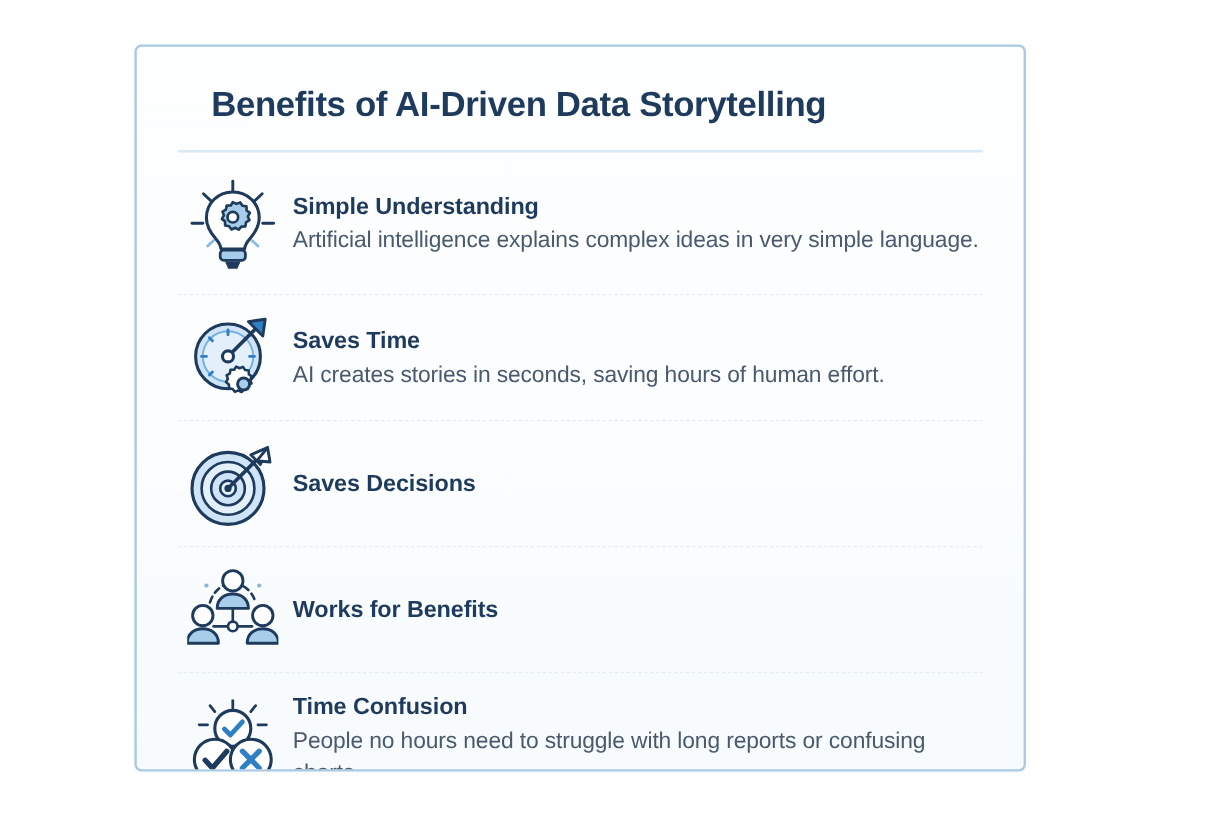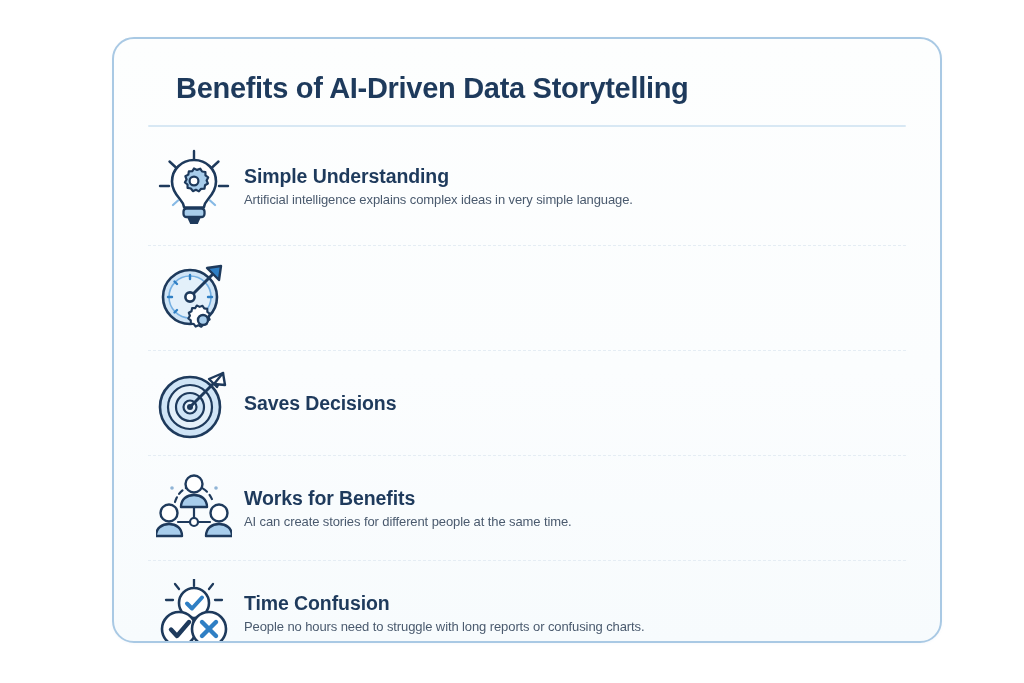--- a/index.html
+++ b/index.html
@@ -15,25 +15,25 @@
   }
   .stage {
     position: relative;
     width: 1024px;
     height: 683px;
   }
   .card {
     position: absolute;
     left: 112px;
     top: 37px;
-    width: 830px;
+    width: 743px;
     height: 606px;
     box-sizing: border-box;
     border: 2px solid #a9c9e4;
-    border-radius: 22px;
+    border-radius: 6px;
     background: linear-gradient(180deg, #fdfefe 0%, #fbfdfe 55%, #f7fbfd 100%);
     box-shadow: 0 1px 3px rgba(120, 160, 200, 0.06);
     overflow: hidden;
   }
   .card-inner {
     position: absolute;
     left: 0;
     top: 0;
     right: 0;
     bottom: 0;
@@ -87,21 +87,21 @@
   .row-heading {
     margin: 0;
     font-size: 19.5px;
     font-weight: bold;
     color: #1e3a5c;
     line-height: 1.28;
     letter-spacing: -0.1px;
   }
   .row-desc {
     margin: 2px 0 0 0;
-    font-size: 13px;
+    font-size: 19px;
     color: #4a5a6e;
     line-height: 1.45;
     letter-spacing: -0.1px;
   }
   .r1 { min-height: 118px; }
   .r2, .r3, .r4 { min-height: 96px; }
   .r5 { min-height: 94px; }
 </style>
 </head>
 <body>
@@ -158,20 +158,24 @@
                 <line x1="48.5" y1="48.5" x2="46" y2="46"></line>
                 <line x1="17.5" y1="48.5" x2="20" y2="46"></line>
               </g>
               <line x1="33" y1="33" x2="57" y2="9" stroke="#1e3a5c" stroke-width="3" stroke-linecap="round"></line>
               <path d="M50 4 L64 2 L62 16 Z" fill="#2f7fc4" stroke="#1e3a5c" stroke-width="2.4" stroke-linejoin="round"></path>
               <circle cx="33" cy="33" r="4.6" fill="#ffffff" stroke="#1e3a5c" stroke-width="2.6"></circle>
               <path d="M54 44 l3.5 1.6 3.5 -1.4 2.1 3.2 3.7 0.6 0.1 3.8 3.1 2.3 -1.8 3.4 1.5 3.5 -3.3 2 -0.6 3.7 -3.8 0.2 -2.5 2.9 -3.4 -1.8 -3.4 1.6 -2.2 -3 -3.7 -0.7 -0.1 -3.8 -3 -2.4 2 -3.3 -1.4 -3.6 3.3 -1.9 0.7 -3.7 3.8 -0.1 Z" transform="translate(-16,-6) scale(0.82) translate(14,14)" fill="#ffffff" stroke="#1e3a5c" stroke-width="2.6" stroke-linejoin="round"></path>
               <circle cx="46" cy="56" r="5" fill="#a8cdeb" stroke="#1e3a5c" stroke-width="2.4"></circle>
             </svg>
           </div>
+          <div class="row-text">
+            <div class="row-heading">Saves Time</div>
+            <div class="row-desc">AI creates stories in seconds, saving hours of human effort.</div>
+          </div>
         </div>
 
         <div class="row r3">
           <div class="row-icon">
             <svg width="74" height="72" viewBox="0 0 74 72" fill="none">
               <circle cx="33" cy="38" r="30" fill="#cfe4f6" stroke="#1e3a5c" stroke-width="2.6"></circle>
               <circle cx="33" cy="38" r="22" fill="#e4f0fa" stroke="#1e3a5c" stroke-width="2.2"></circle>
               <circle cx="33" cy="38" r="14" fill="#cfe4f6" stroke="#1e3a5c" stroke-width="2.2"></circle>
               <circle cx="33" cy="38" r="6.5" fill="#e4f0fa" stroke="#1e3a5c" stroke-width="2.2"></circle>
               <circle cx="33" cy="38" r="3" fill="#1e3a5c"></circle>
@@ -205,21 +209,20 @@
                 <path d="M50 62 C50 54 56 50 63 50 C70 50 76 54 76 62 Z" fill="#a8cdeb" stroke="#1e3a5c" stroke-width="2.4" stroke-linejoin="round"></path>
               </g>
               <g fill="#8fb4d6">
                 <circle cx="16" cy="14" r="1.8"></circle>
                 <circle cx="60" cy="14" r="1.8"></circle>
               </g>
             </svg>
           </div>
           <div class="row-text">
             <div class="row-heading">Works for Benefits</div>
-            <div class="row-desc">AI can create stories for different people at the same time.</div>
           </div>
         </div>
 
         <div class="row r5">
           <div class="row-icon">
             <svg width="76" height="72" viewBox="0 0 76 72" fill="none">
               <g stroke="#1e3a5c" stroke-width="2.3" stroke-linecap="round">
                 <line x1="38" y1="0" x2="38" y2="7"></line>
                 <line x1="19" y1="5" x2="23" y2="10"></line>
                 <line x1="57" y1="5" x2="53" y2="10"></line>

